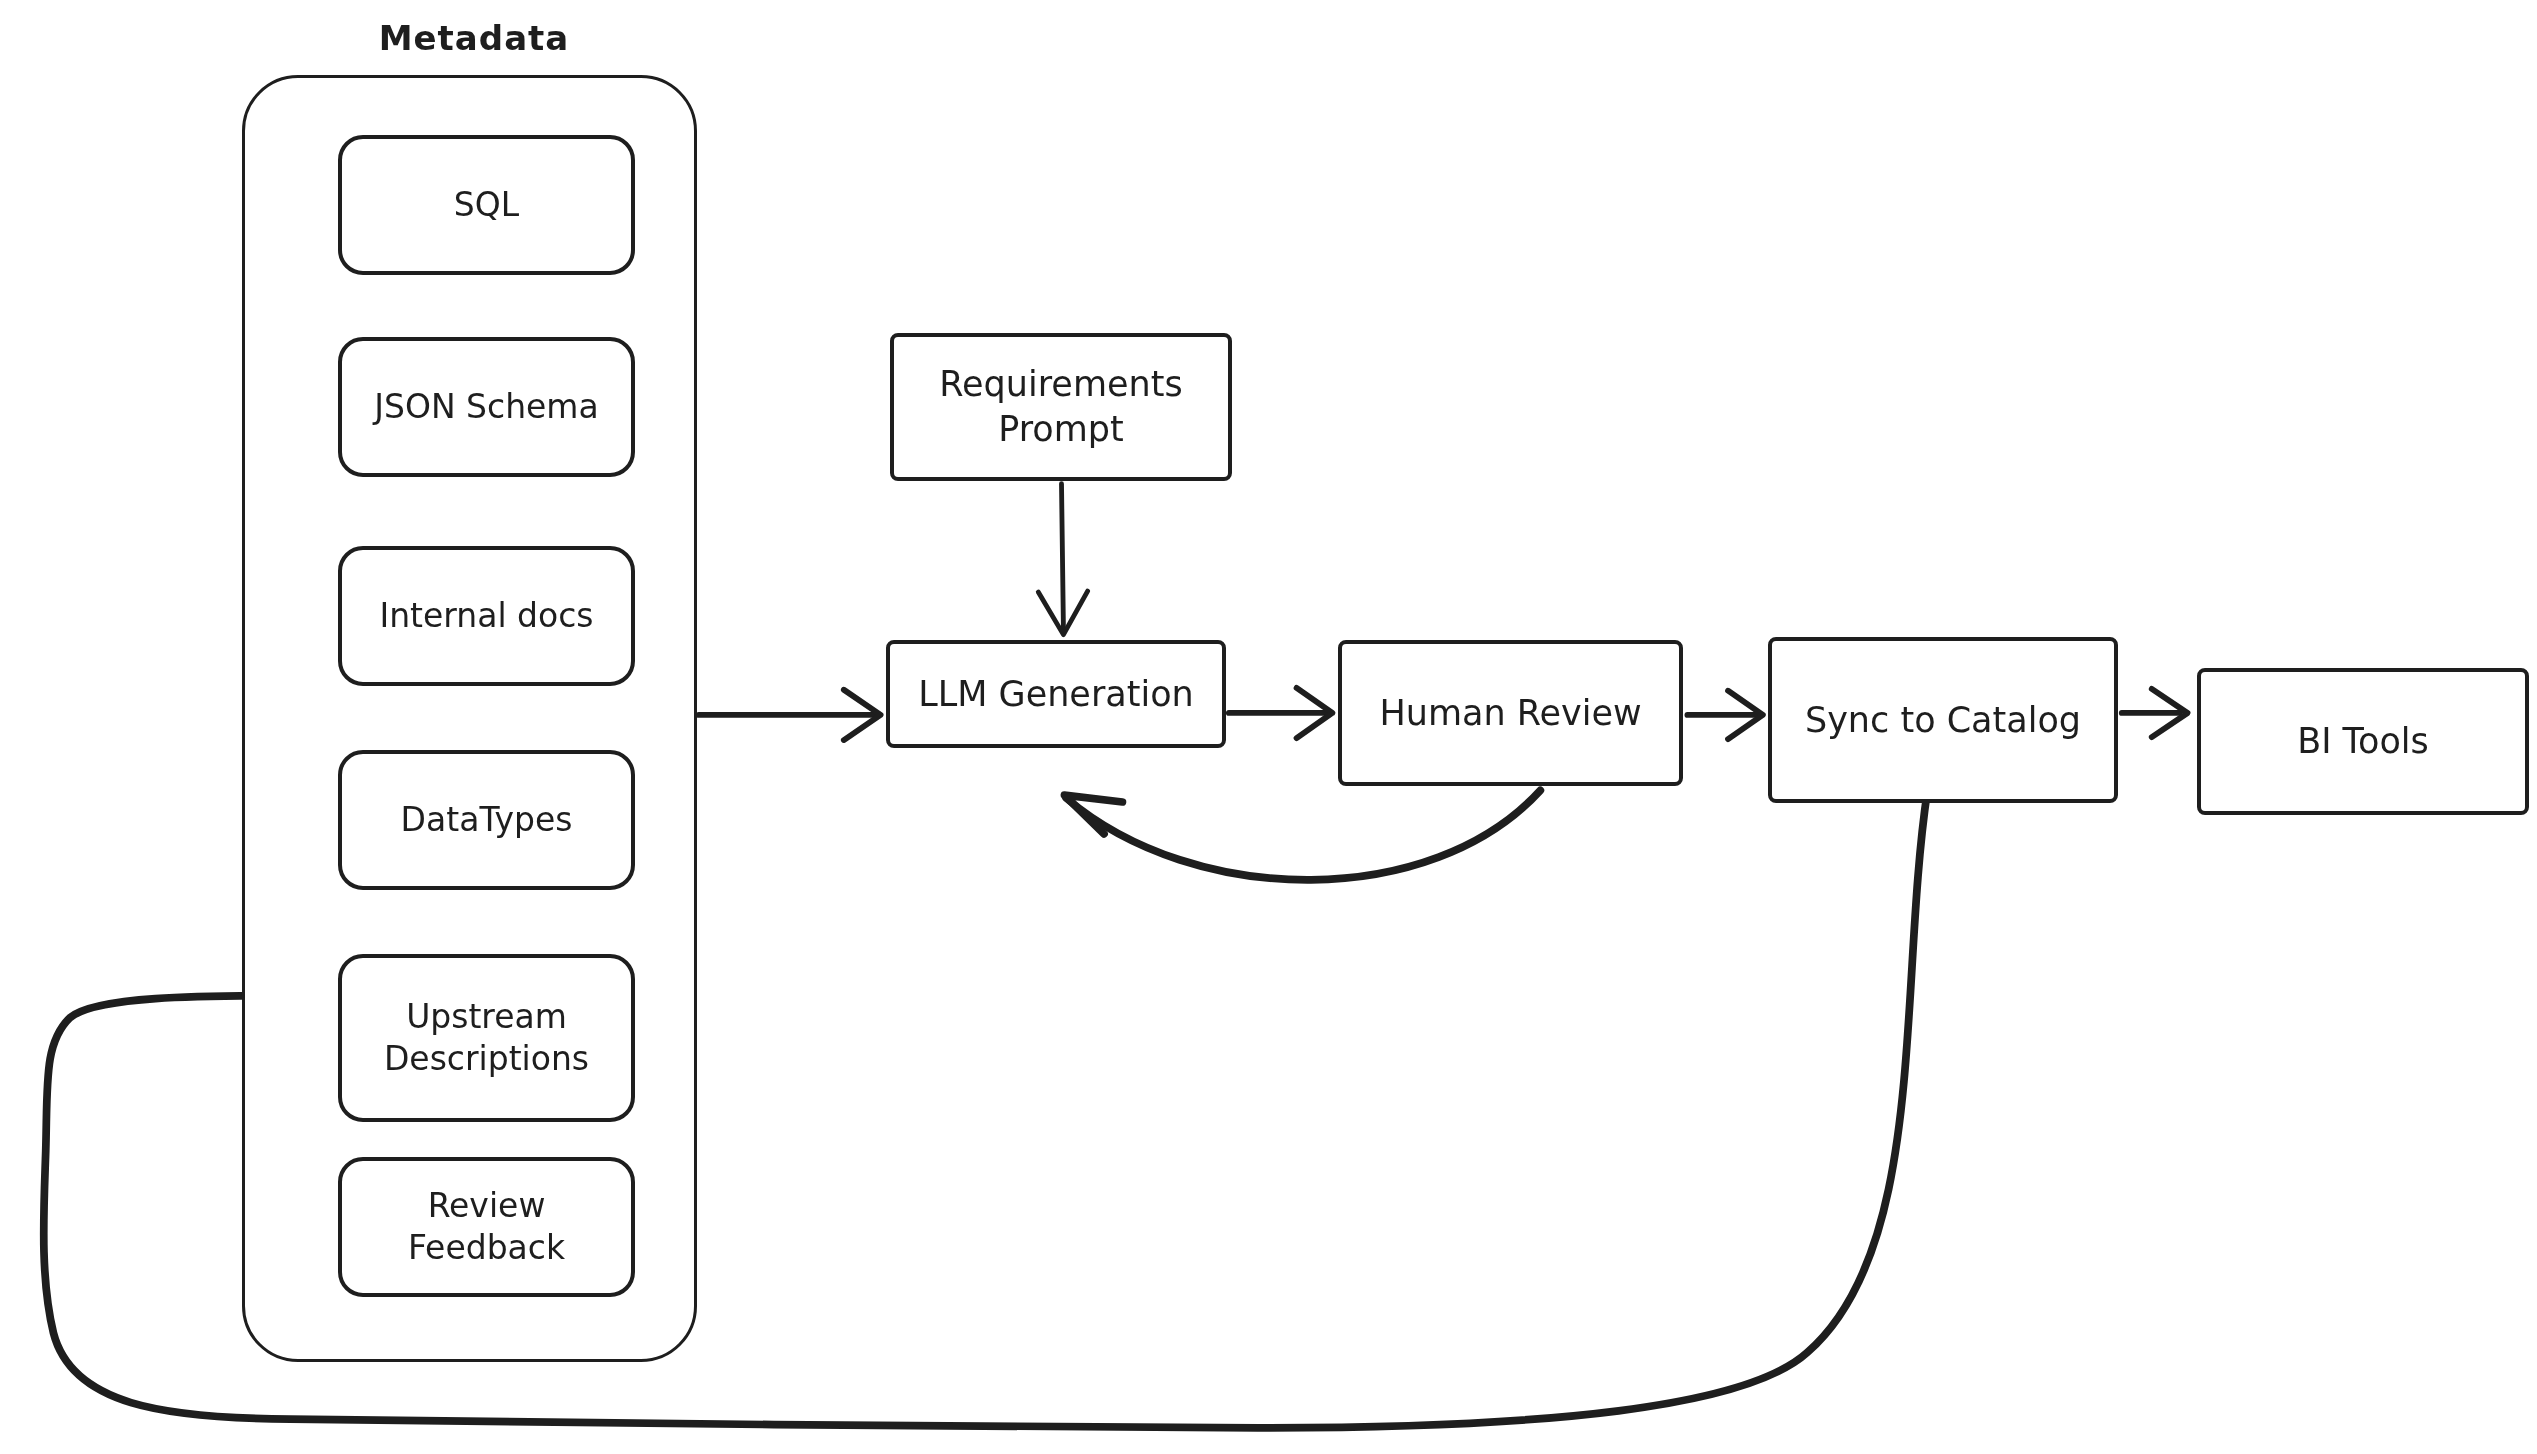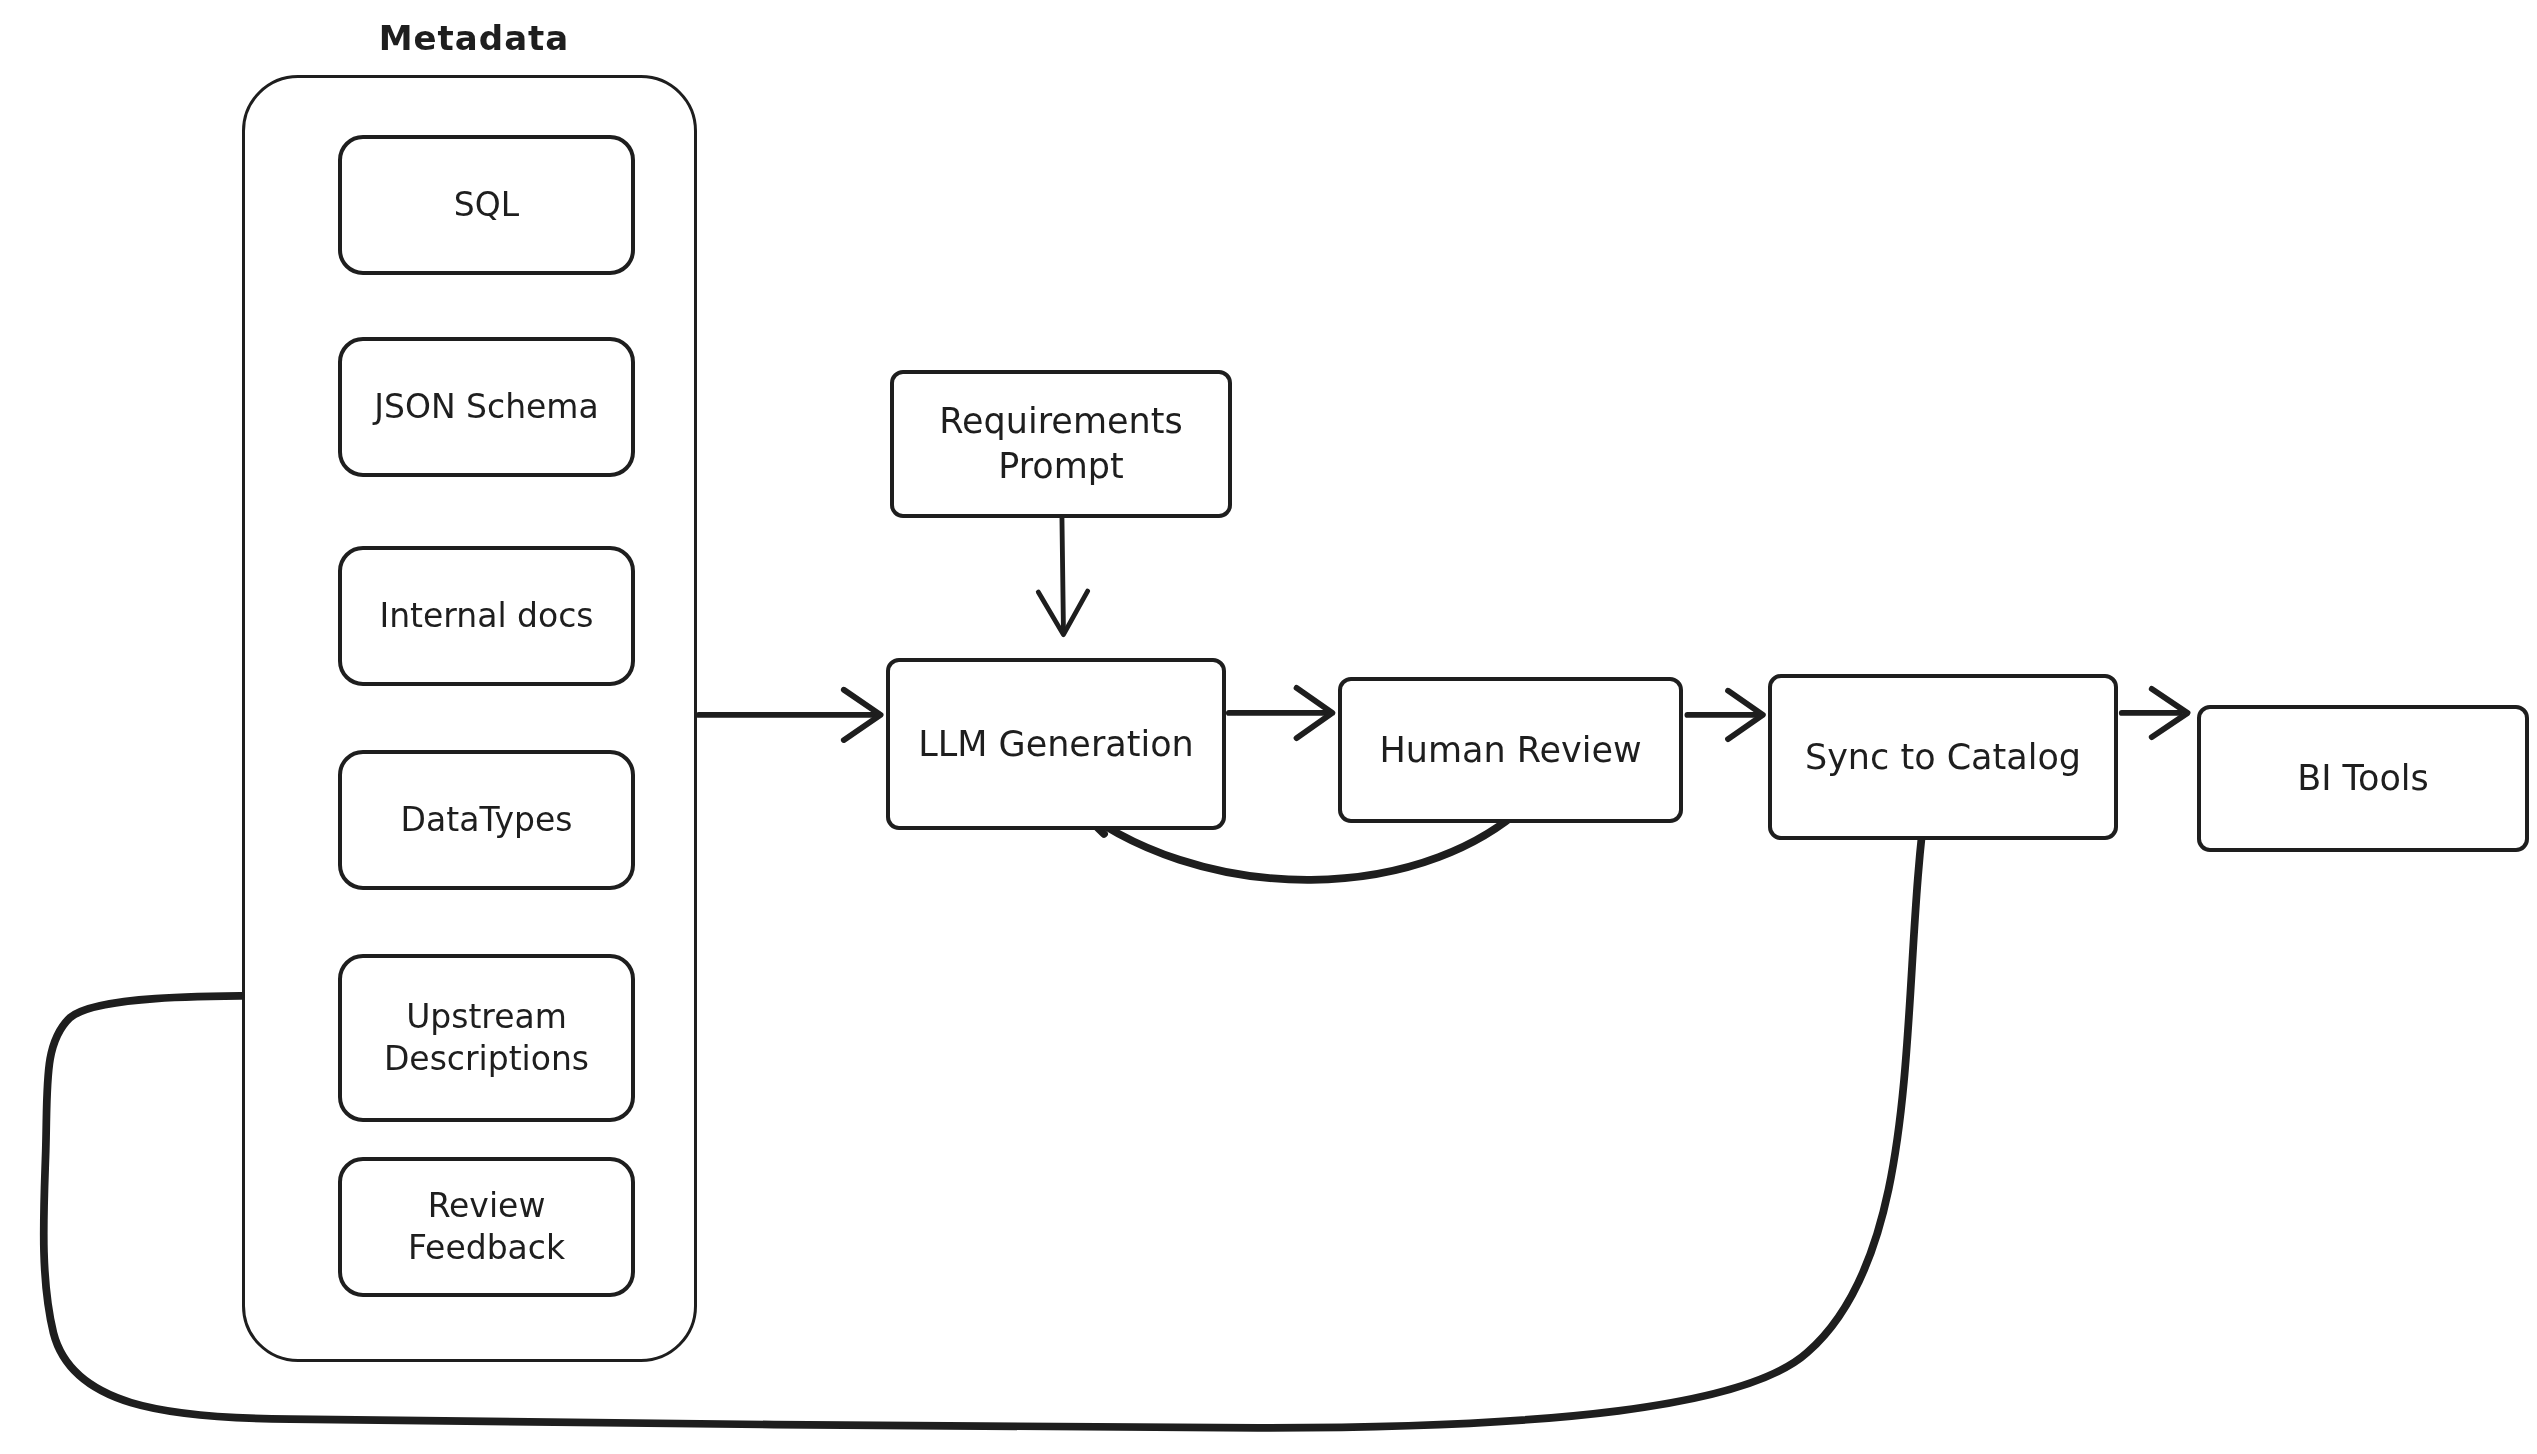--- a/index.html
+++ b/index.html
@@ -64,36 +64,35 @@
     font-size: 33px;
     font-weight: 500;
     line-height: 1.28;
     margin-left: 16px;
   }
   .item span, .node span {
     display: inline-block;
     max-width: 253px;
   }
   .node {
-    border-radius: 13px;
+    border-radius: 8px;
     font-size: 35px;
     font-weight: 500;
     line-height: 1.28;
-    margin-top: 37px;
   }
   .node span { max-width: 308px; }
   #node-sql              { top: 135px;  }
   #node-json-schema      { top: 337px;  }
   #node-internal-docs    { top: 546px;  }
   #node-datatypes        { top: 750px;  }
   #node-upstream         { top: 954px;  height: 168px; }
   #node-review-feedback  { top: 1157px; }
   #node-requirements { left: 890px;  top: 333px; width: 342px; height: 148px; }
   #node-requirements span { max-width: 290px; }
-  #node-llm          { left: 886px;  top: 621px; width: 340px; height: 172px; }
+  #node-llm          { left: 886px;  top: 640px; width: 340px; height: 108px; }
   #node-human        { left: 1338px; top: 640px; width: 345px; height: 146px; }
   #node-sync         { left: 1768px; top: 637px; width: 350px; height: 166px; }
   #node-bi           { left: 2197px; top: 668px; width: 332px; height: 147px; }
 </style>
 </head>
 <body>
 
 <div class="canvas">
 
   <svg class="edges" viewBox="0 0 2623 1503">

